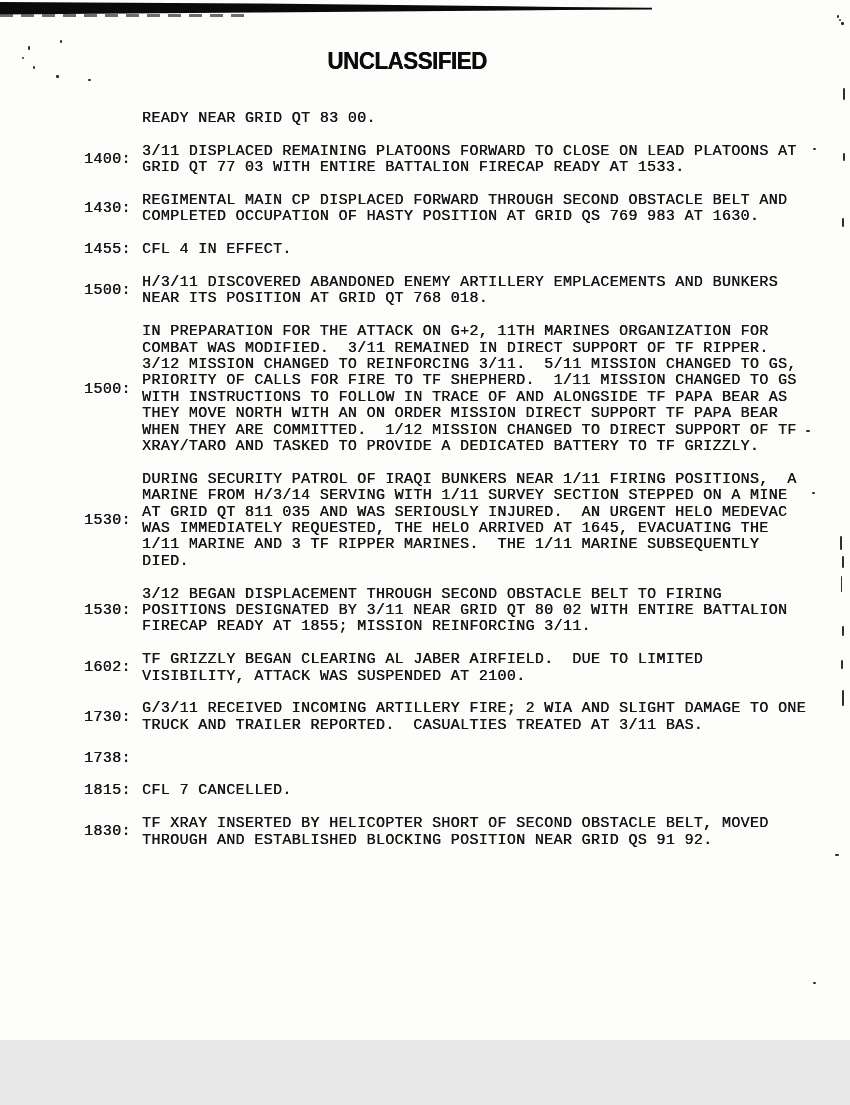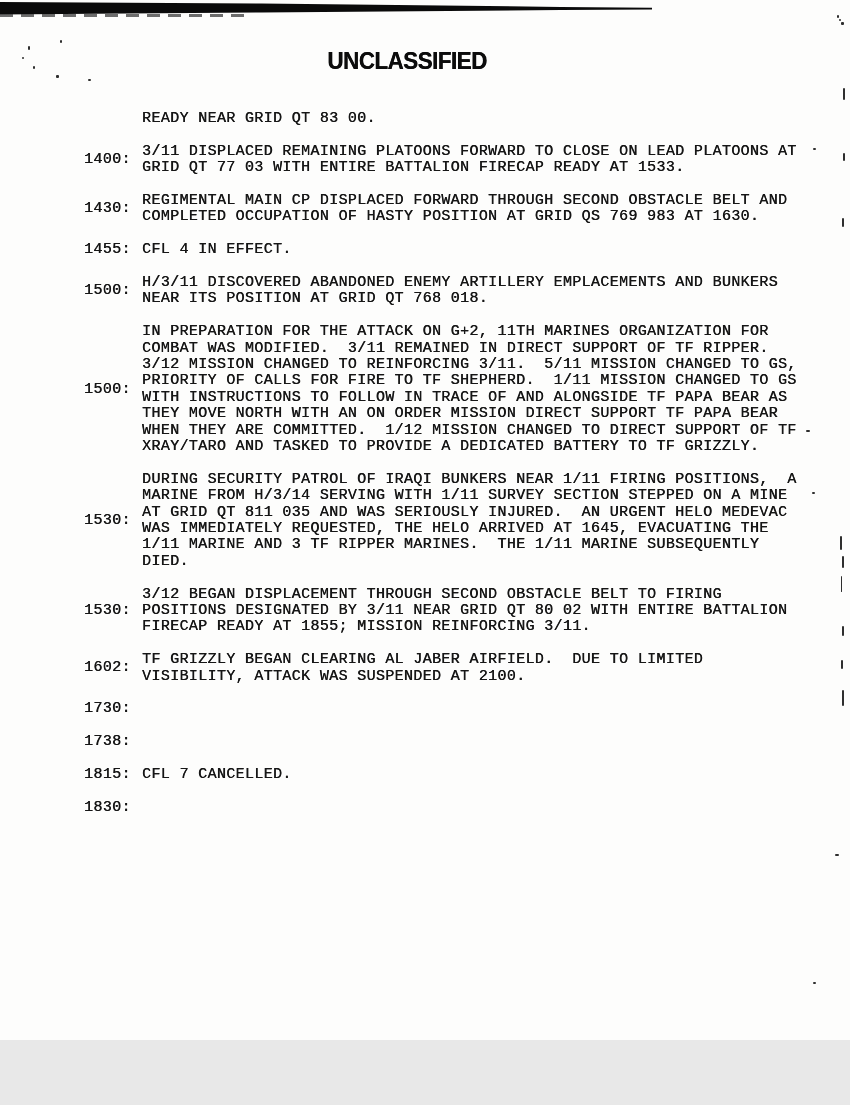--- a/index.html
+++ b/index.html
@@ -163,32 +163,36 @@
 
 
   <div class="entry">
     <div class="time">1602:</div>
     <div class="body">TF GRIZZLY BEGAN CLEARING AL JABER AIRFIELD.  DUE TO LIMITED
 VISIBILITY, ATTACK WAS SUSPENDED AT 2100.</div>
   </div>
 
   <div class="entry">
     <div class="time">1730:</div>
+    <div class="body">G/3/11 RECEIVED INCOMING ARTILLERY FIRE; 2 WIA AND SLIGHT DAMAGE TO ONE
+TRUCK AND TRAILER REPORTED.  CASUALTIES TREATED AT 3/11 BAS.</div>
   </div>
 
   <div class="entry">
     <div class="time">1738:</div>
   </div>
 
   <div class="entry">
     <div class="time">1815:</div>
     <div class="body">CFL 7 CANCELLED.</div>
   </div>
 
   <div class="entry">
     <div class="time">1830:</div>
+    <div class="body">TF XRAY INSERTED BY HELICOPTER SHORT OF SECOND OBSTACLE BELT, MOVED
+THROUGH AND ESTABLISHED BLOCKING POSITION NEAR GRID QS 91 92.</div>
   </div>
 
 </div>
 
   <div class="bottom-lead"></div>
   <div class="bottom-bar"></div>
 </div>
 
 </body></html>

